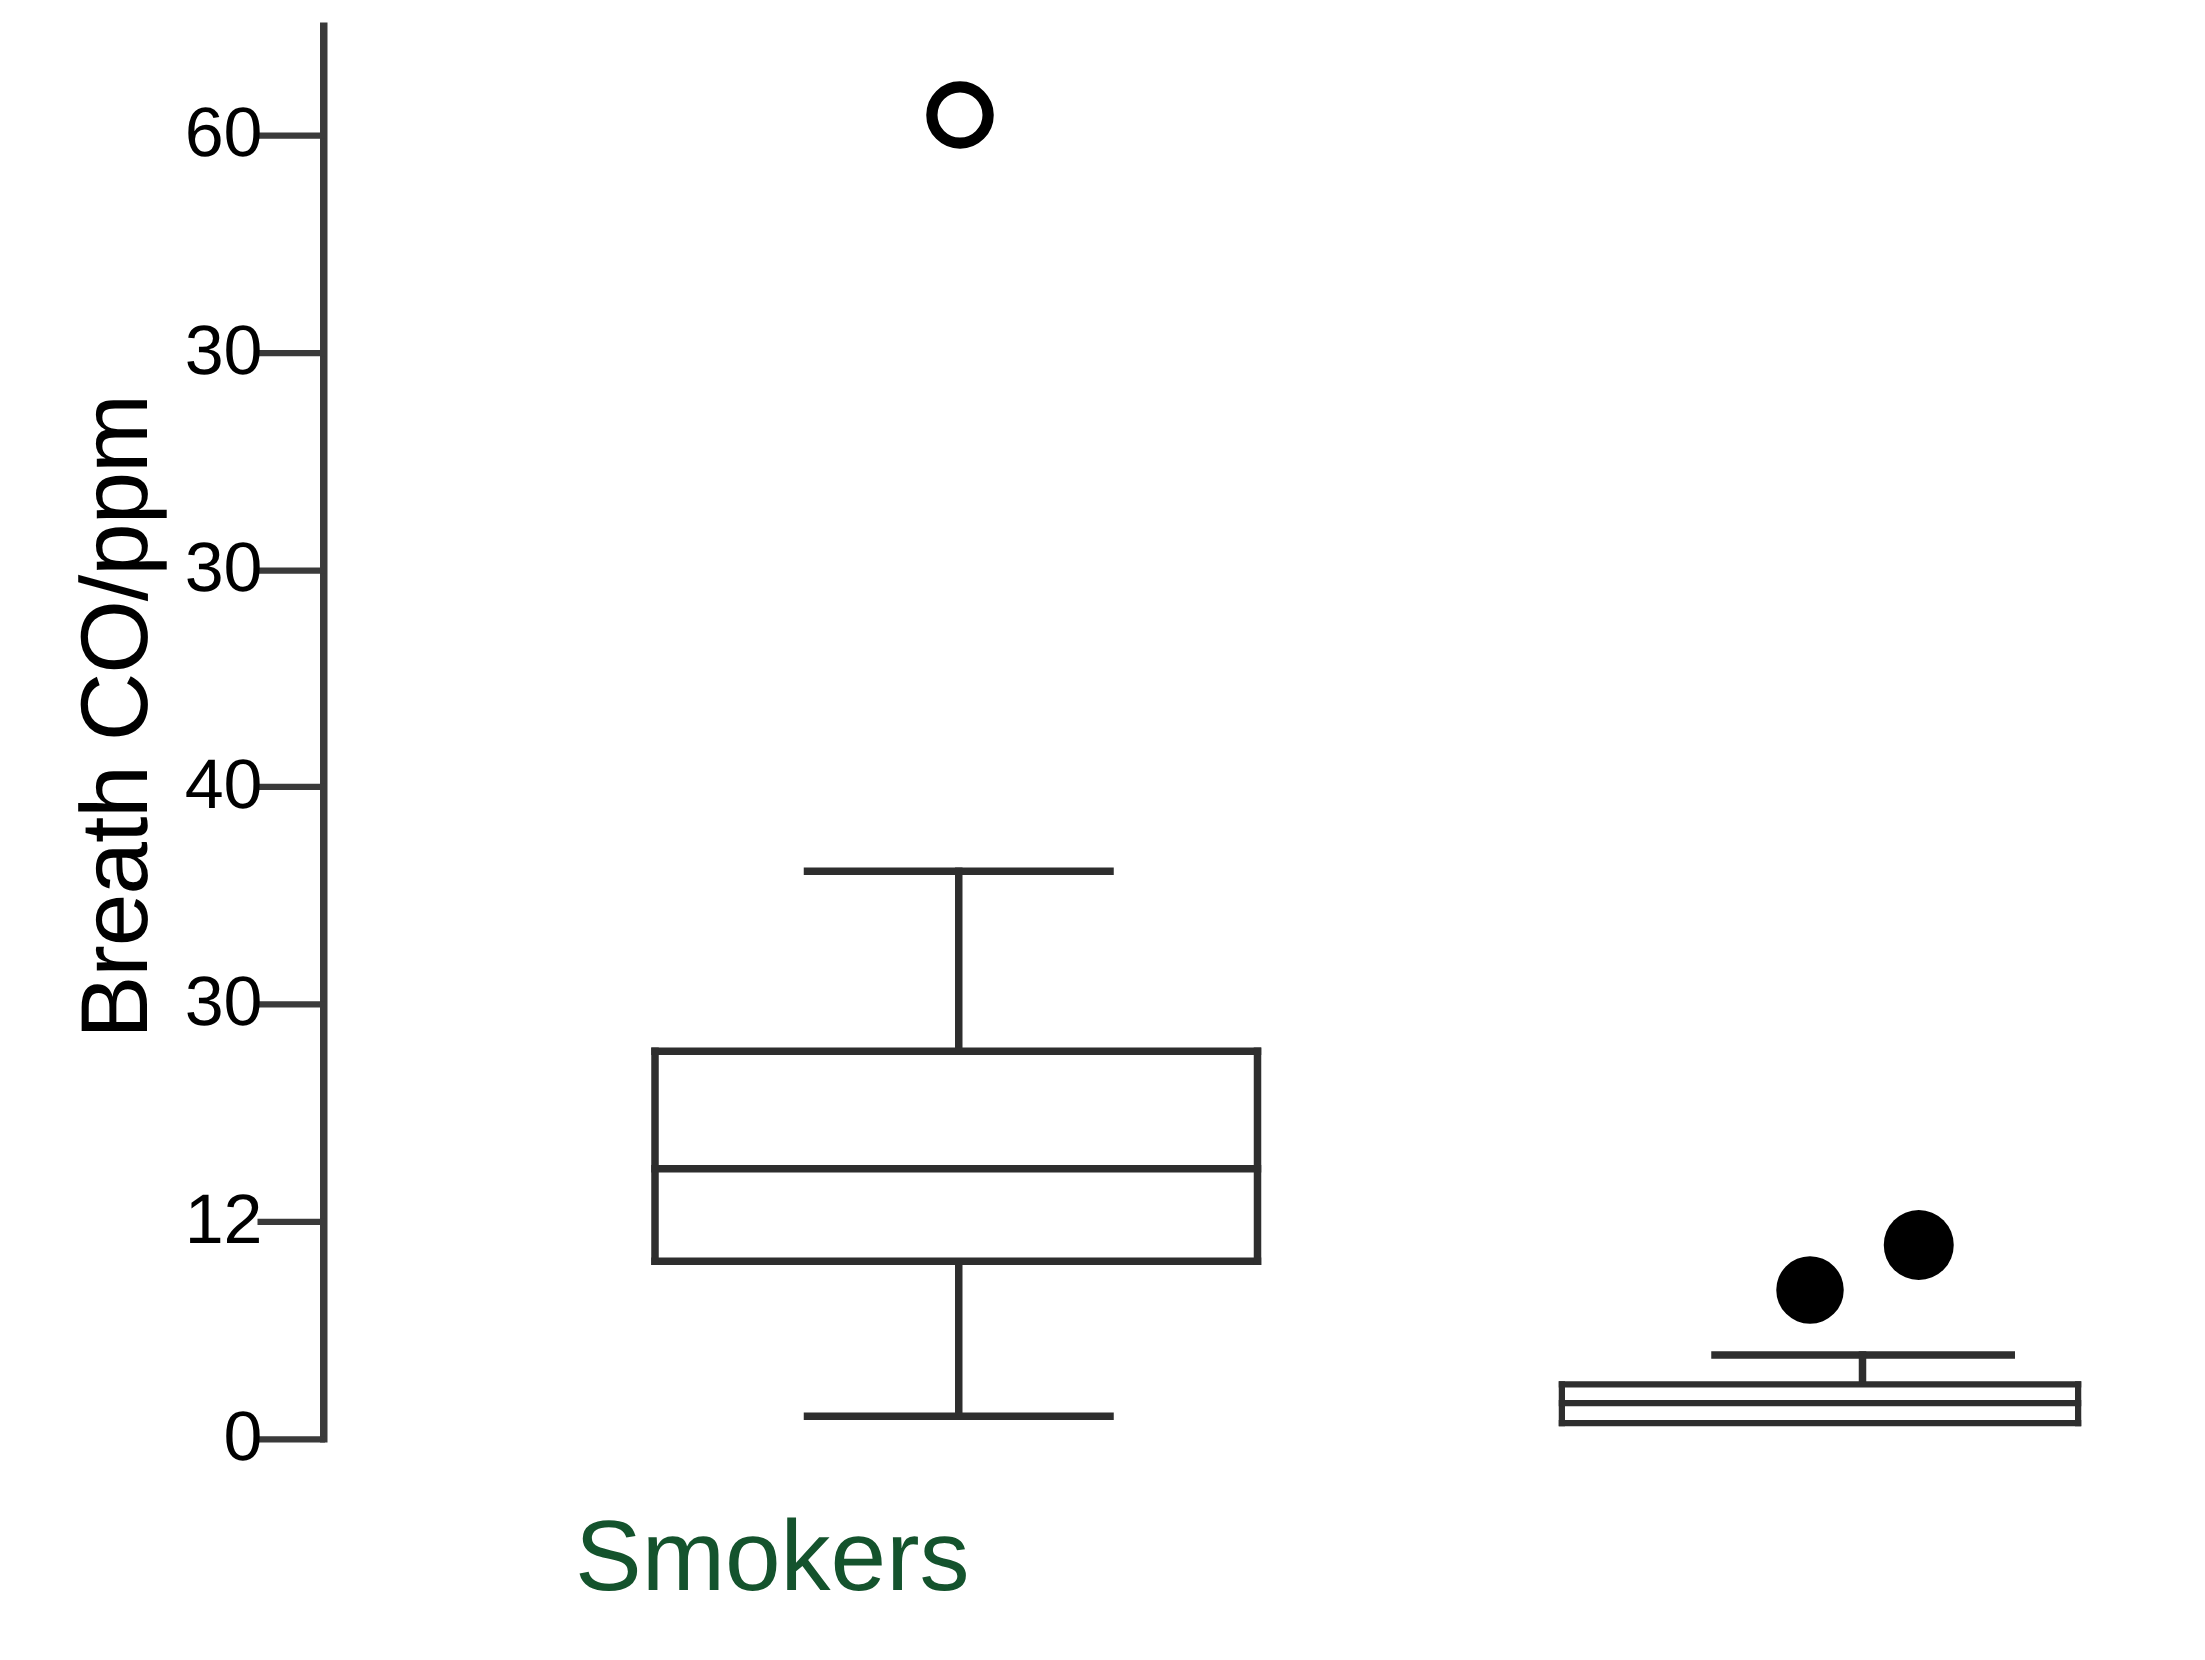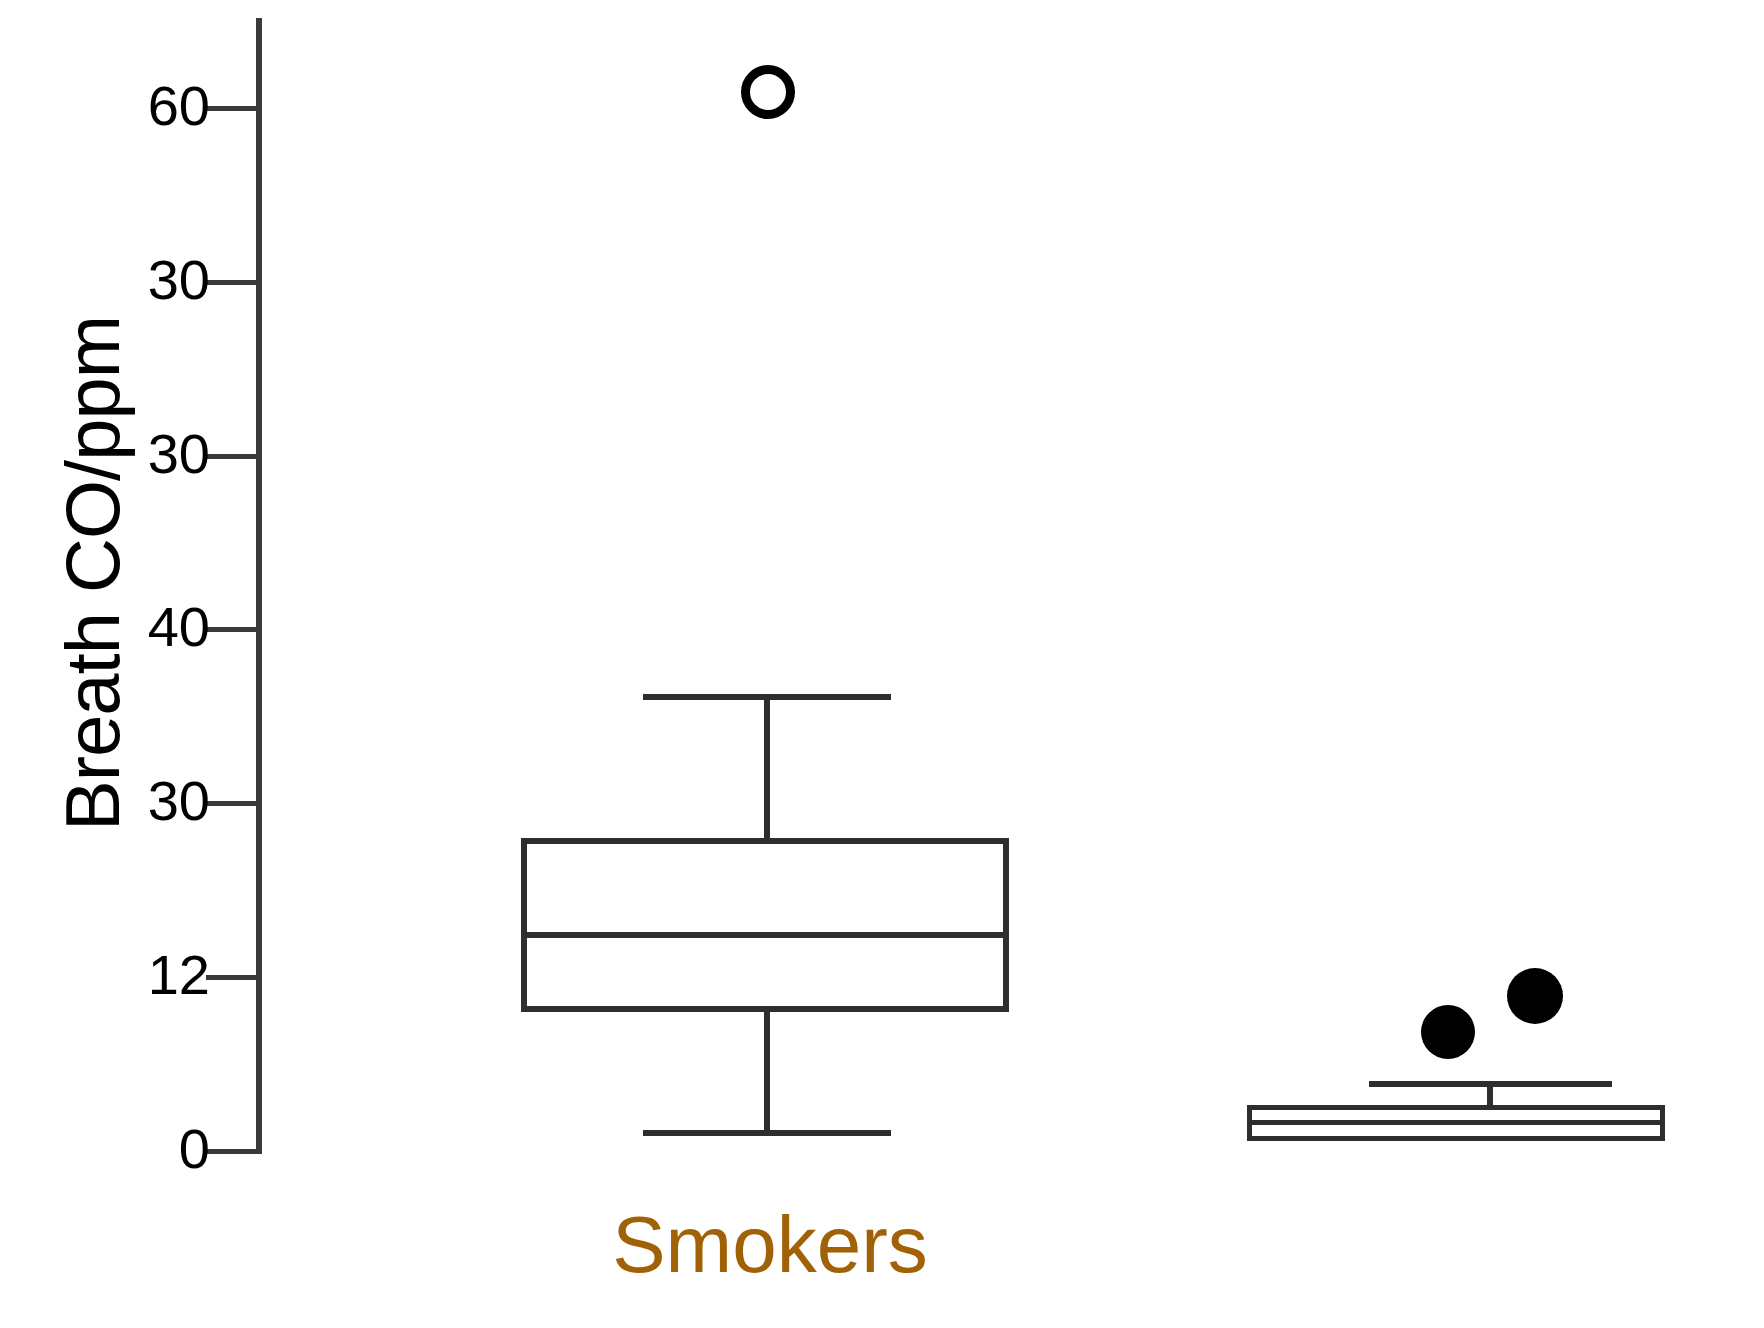--- a/index.html
+++ b/index.html
@@ -29,22 +29,22 @@
   }
   .tick-label-wrap{position:absolute;left:0;width:210px;}
   .tick-mark{position:absolute;height:5px;background:#3a3a3a;}
   .axis-line{position:absolute;width:6px;background:#3a3a3a;}
   .bx-line{position:absolute;background:#2e2e2e;}
   .cat-label{
     position:absolute;
     font-size:80px;
     line-height:80px;
     white-space:nowrap;
-    text-align:center;
-    color:#a16207;
+    text-align:left;
+    color:#14532d;
   }
   .outlier-open{
     position:absolute;
     border:9px solid #000;
     border-radius:50%;
     background:transparent;
     box-sizing:border-box;
   }
   .outlier-filled{
     position:absolute;

